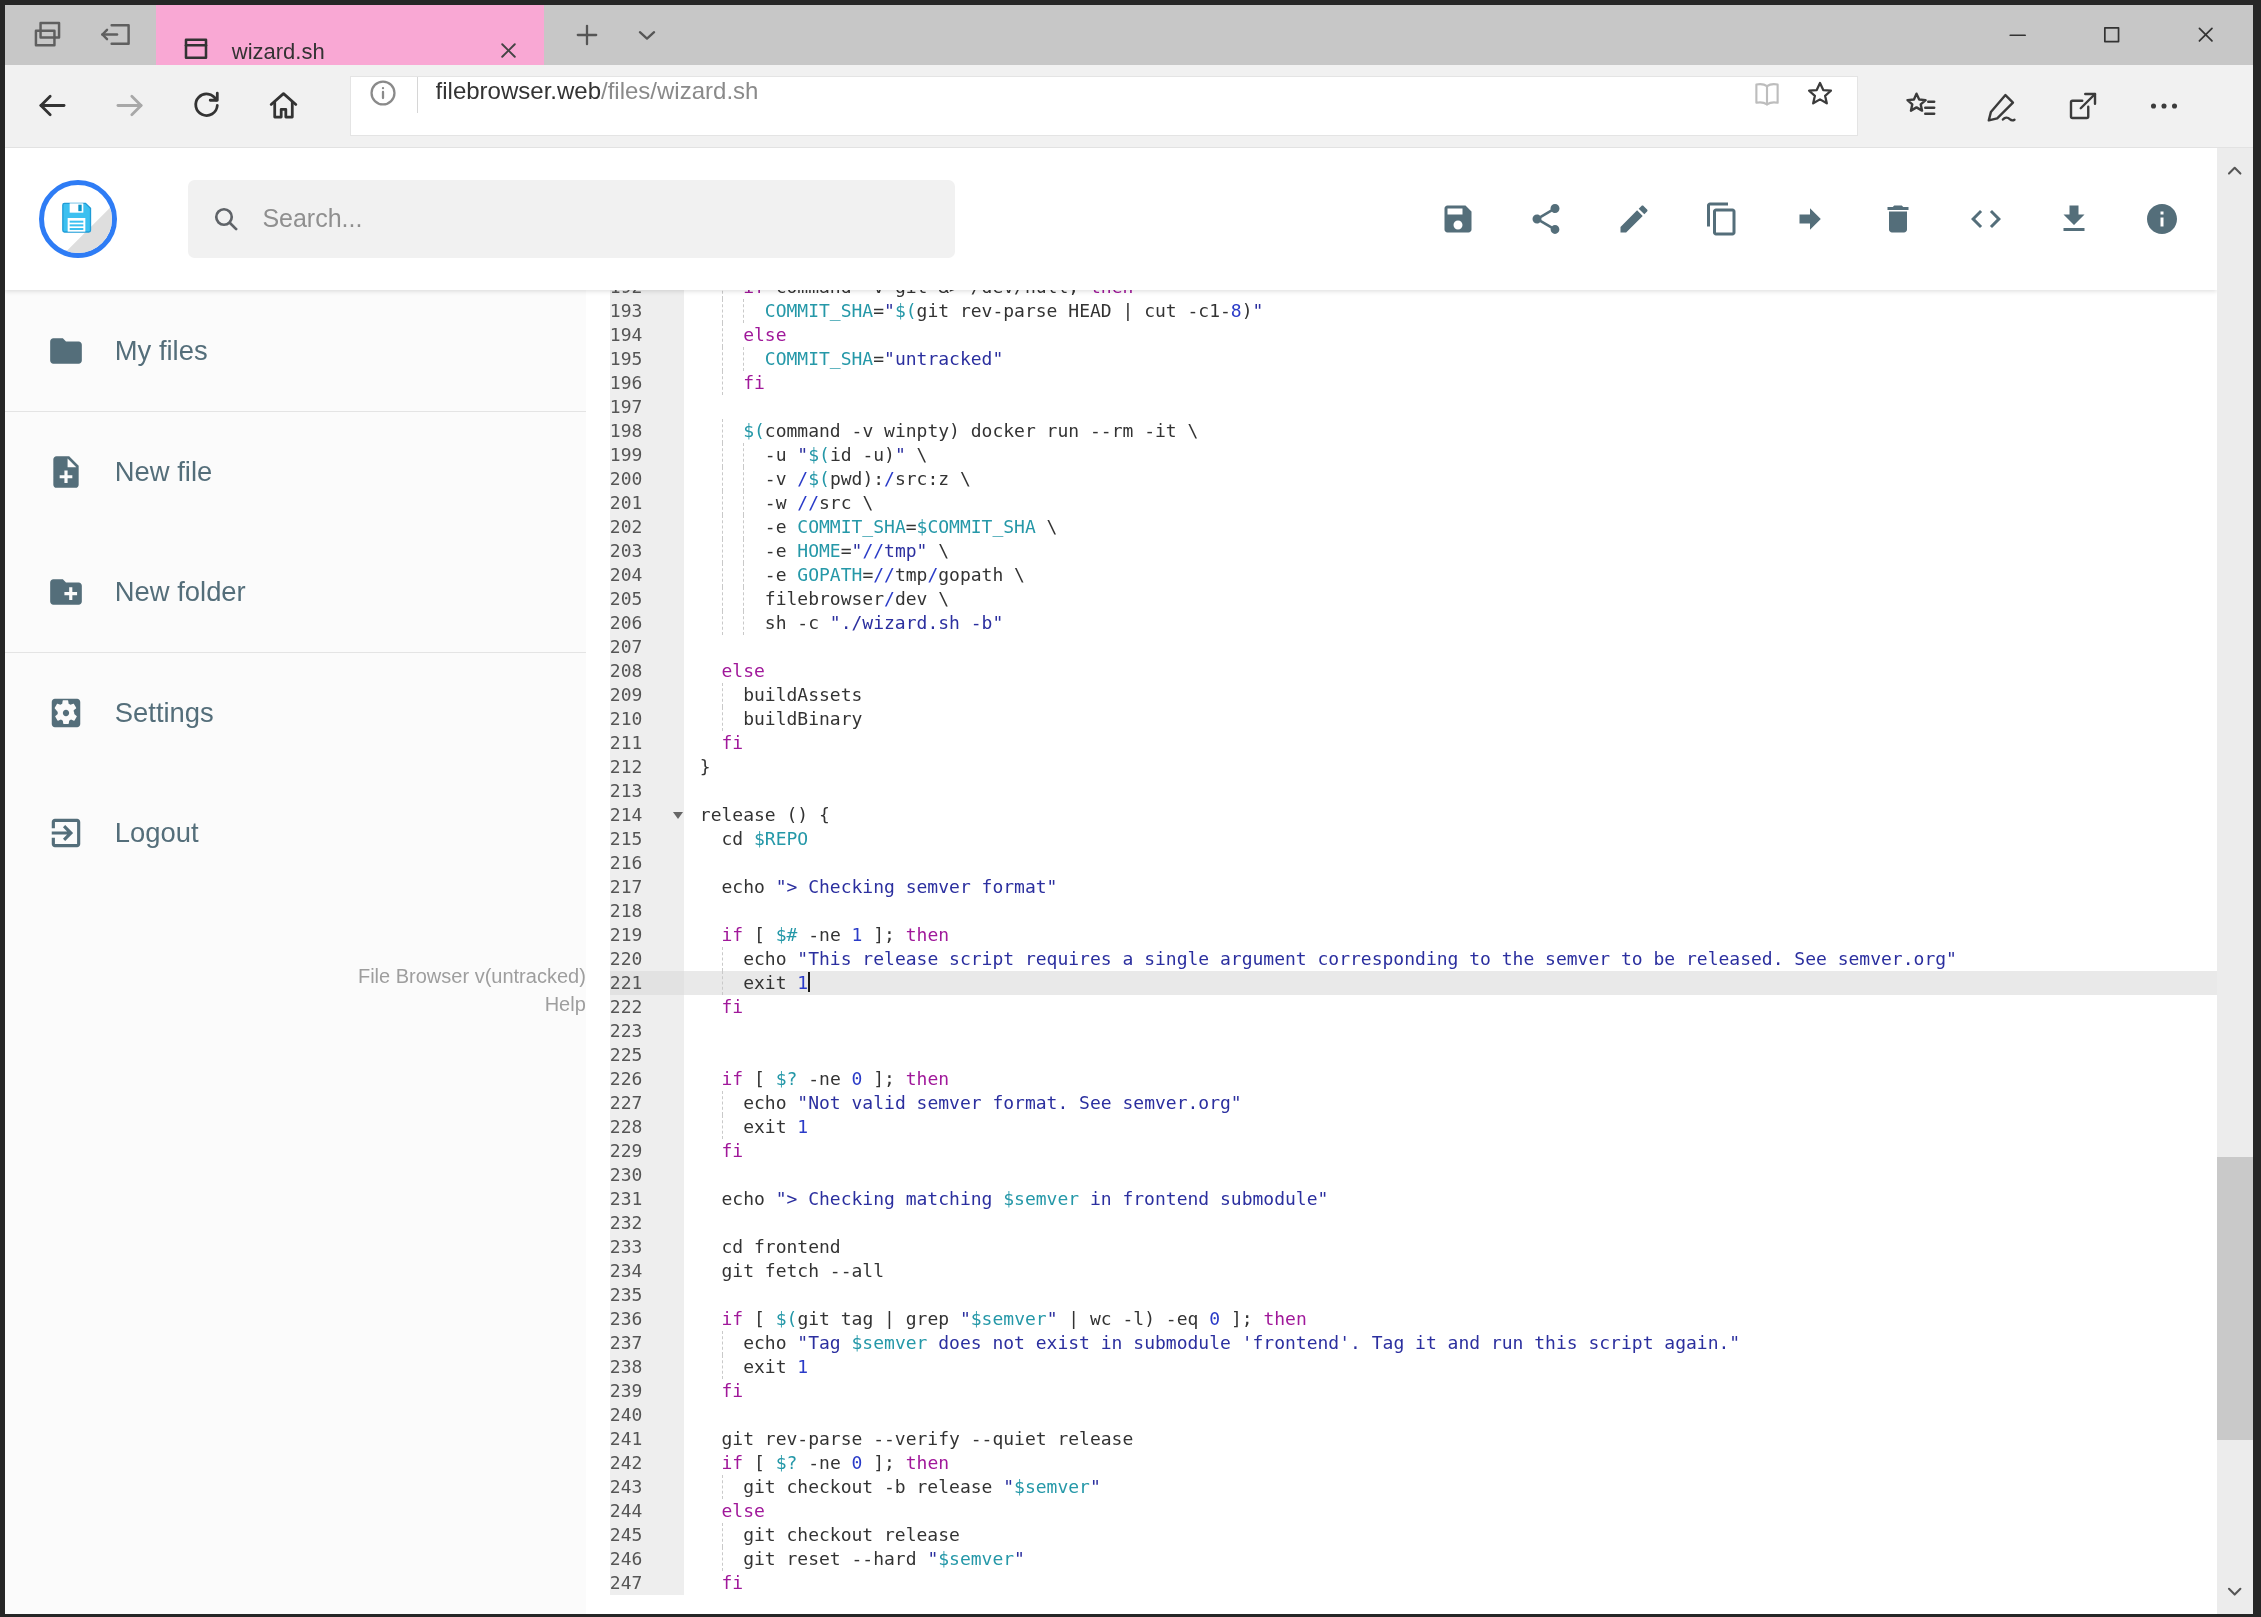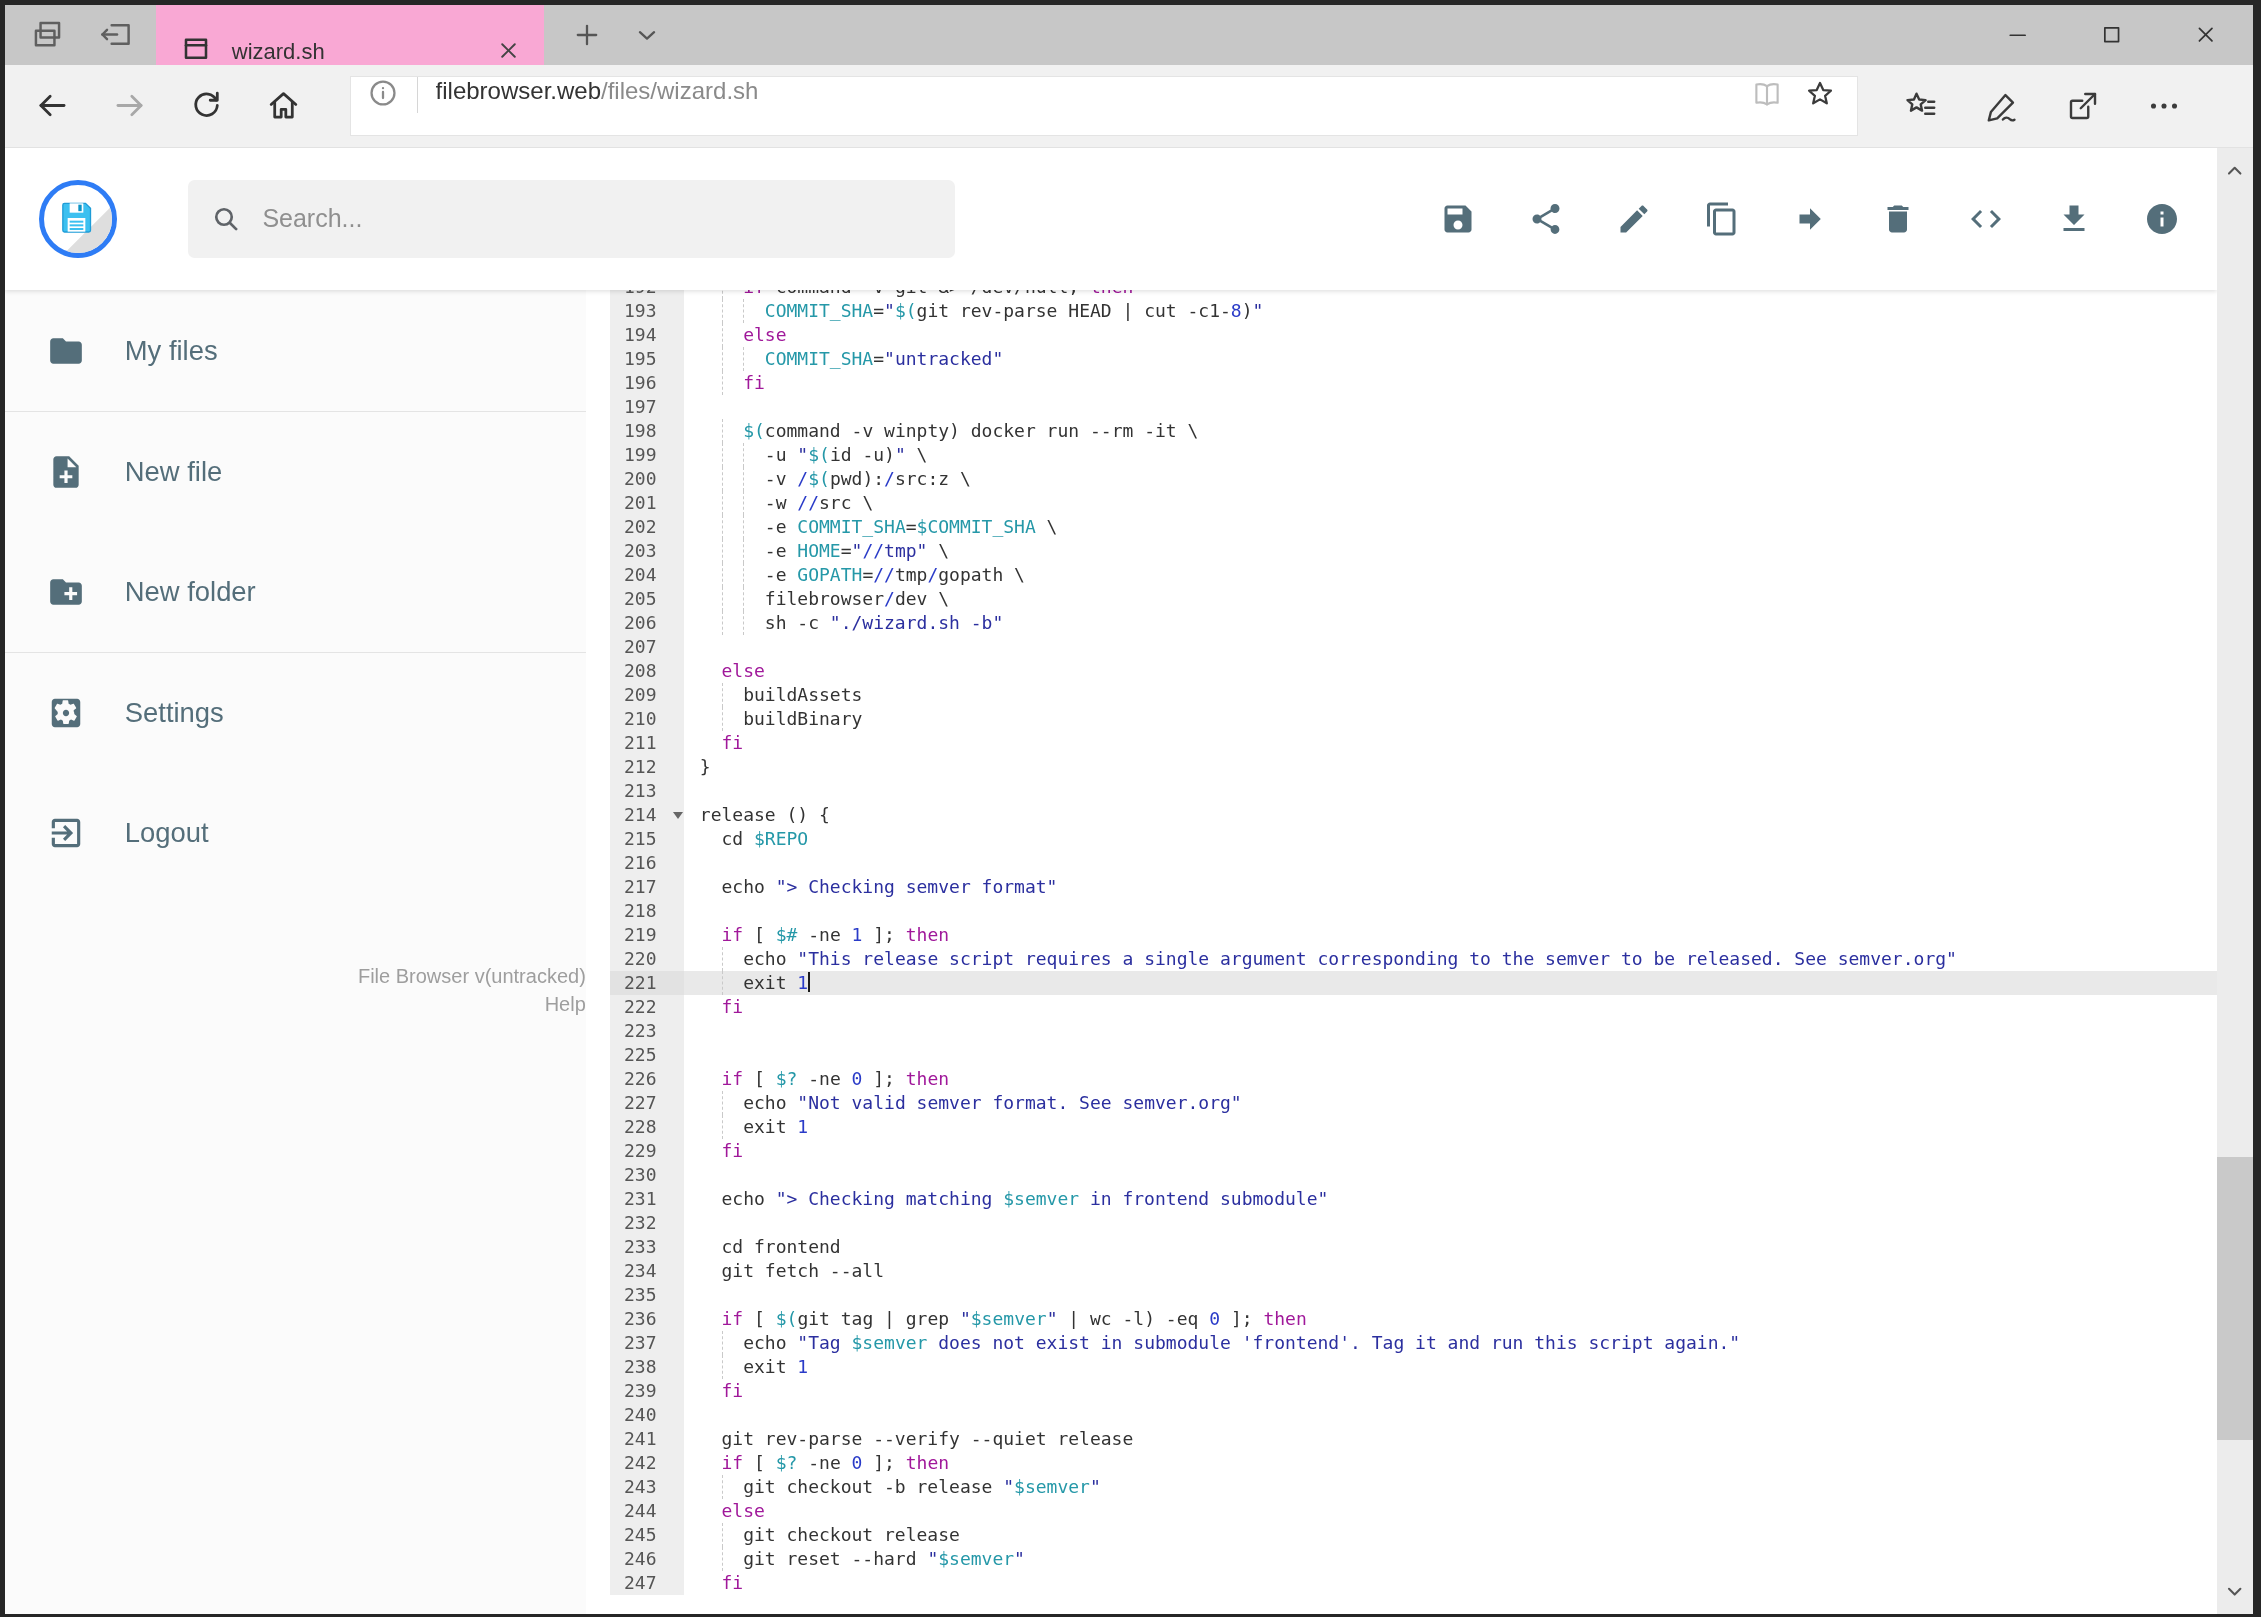--- a/index.html
+++ b/index.html
@@ -56,29 +56,29 @@
   .search input::placeholder{color:#8f8f8f;}
   .hdr-actions{margin-left:auto;margin-right:37px;display:flex;gap:52px;}
   .hdr-btn{width:36px;height:36px;cursor:pointer;}
   .hdr-btn svg{width:100%;height:100%;fill:#546e7a;}
 
   
   .contentrow{flex:1;display:flex;overflow:hidden;}
   .sidebar{width:581px;background:#fbfbfb;flex:none;padding-top:1.6px;box-sizing:border-box;}
   .side-item{display:flex;align-items:center;height:120px;cursor:pointer;}
   .side-item svg{width:38px;height:38px;margin-left:42px;fill:#546e7a;flex:none;}
-  .side-label{margin-left:40px;font-size:27.4px;color:#546e7a;}
+  .side-label{margin-left:30px;font-size:27.4px;color:#546e7a;}
   .side-div{height:0.8px;background:#e4e4e4;}
   .side-footer{margin:69px 0 0 45px;font-size:20px;color:#9e9e9e;line-height:28px;text-align:right;}
 
   
   .editorpane{flex:1;background:#fff;overflow:hidden;padding-left:24px;}
   .cm{margin-top:-15.3px;}
   .row{display:flex;height:24px;}
-  .gut{width:74px;background:#eee;text-align:center;padding-right:13px;box-sizing:border-box;
+  .gut{width:74px;background:#eee;text-align:left;padding-right:13px;box-sizing:border-box;
        color:#555;font:18px/24px "DejaVu Sans Mono",monospace;position:relative;flex:none;}
   .code{flex:1;position:relative;padding-left:16px;font:18px/24px "DejaVu Sans Mono",monospace;
         white-space:pre;color:#333;}
   .row.active .gut{background:#e2e2e2;}
   .row.active .code{background:#e9e9e9;}
   .tk-k{color:#a0189a;}
   .tk-v{color:#2598a8;}
   .tk-s{color:#2b2f9f;}
   .tk-n{color:#2a3bc8;}
   .guide{position:absolute;top:0;bottom:0;border-left:0.8px dashed #c9c9c9;}

